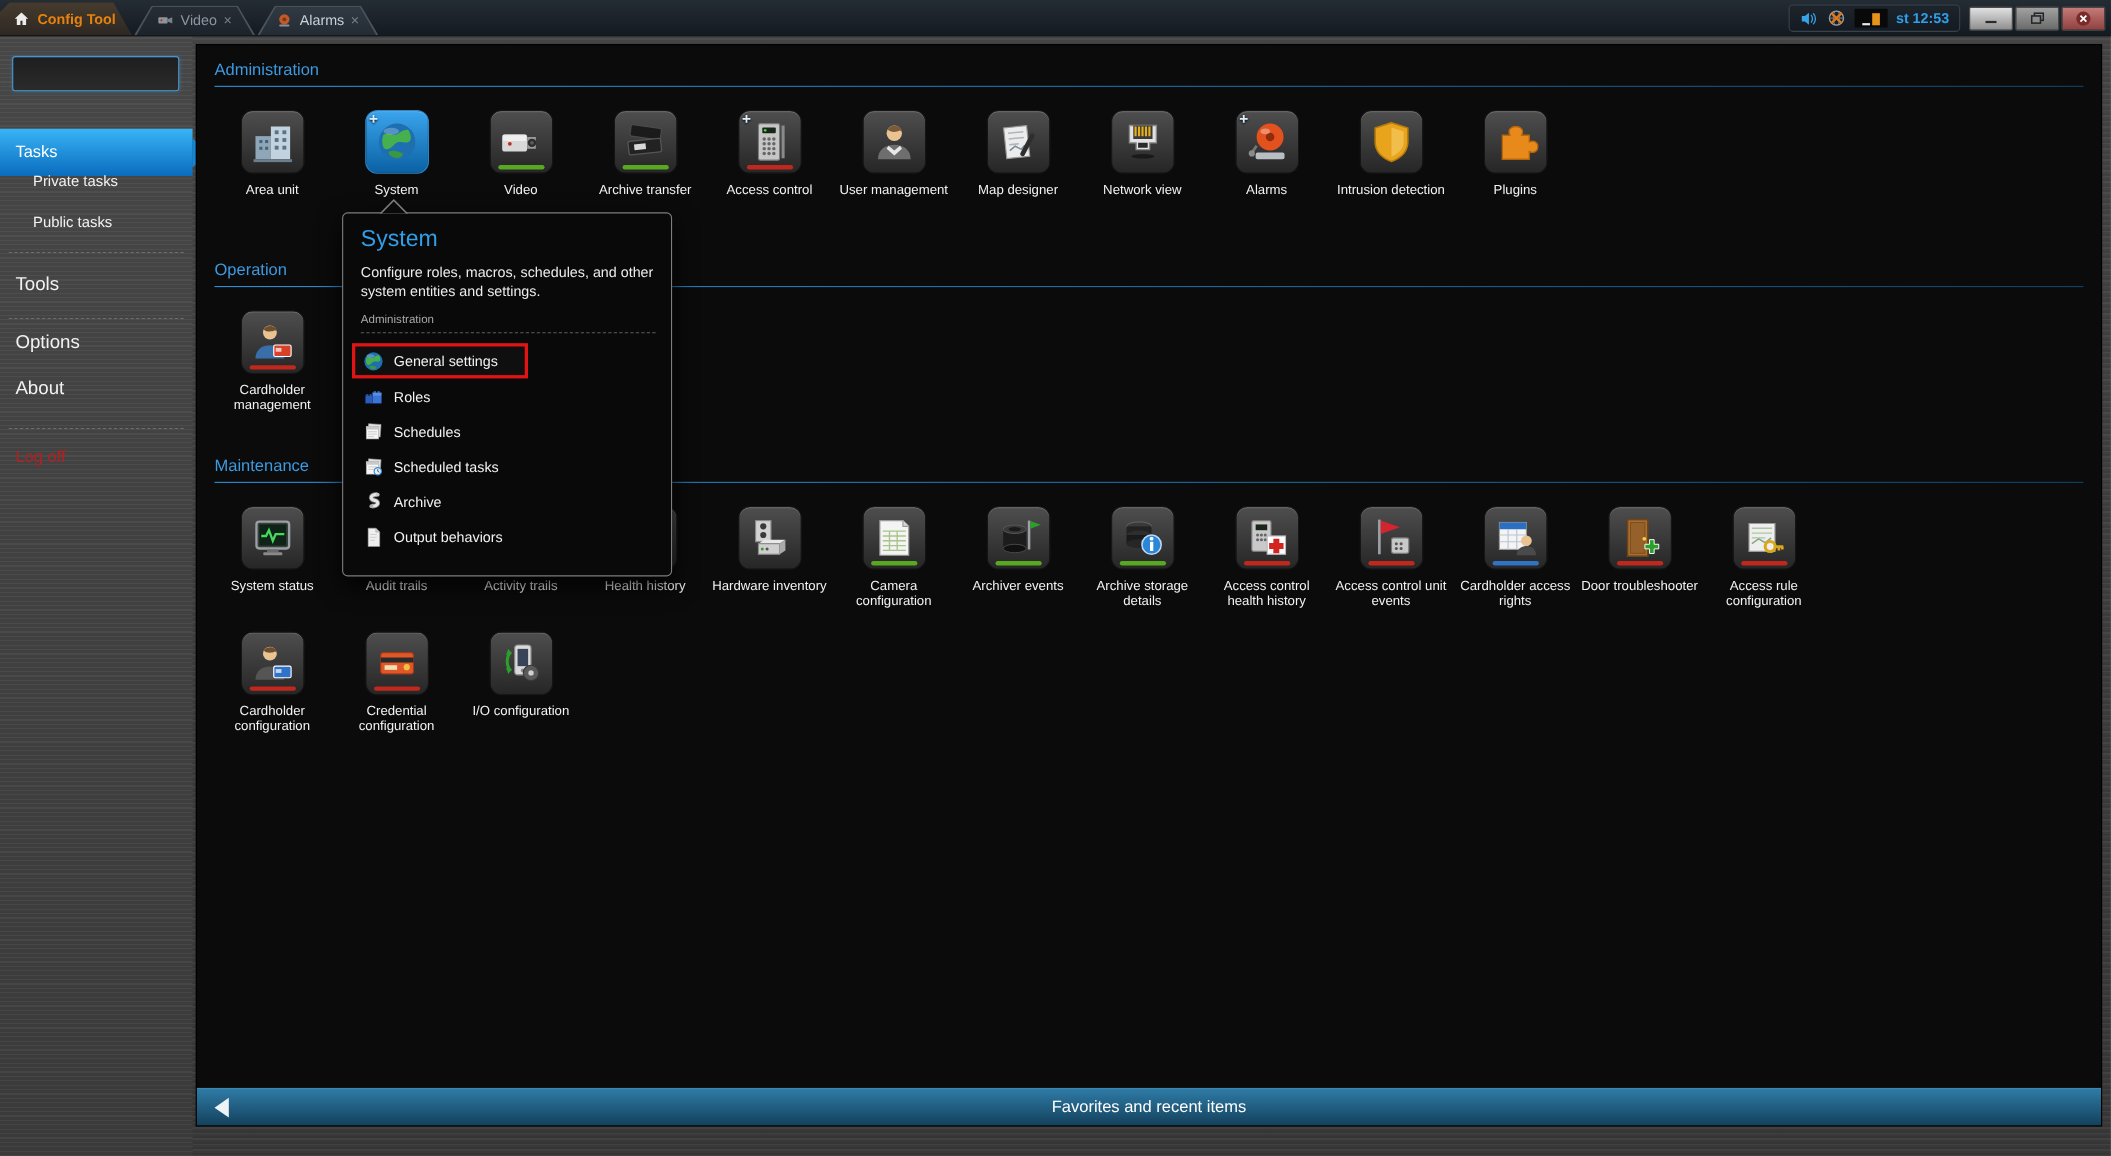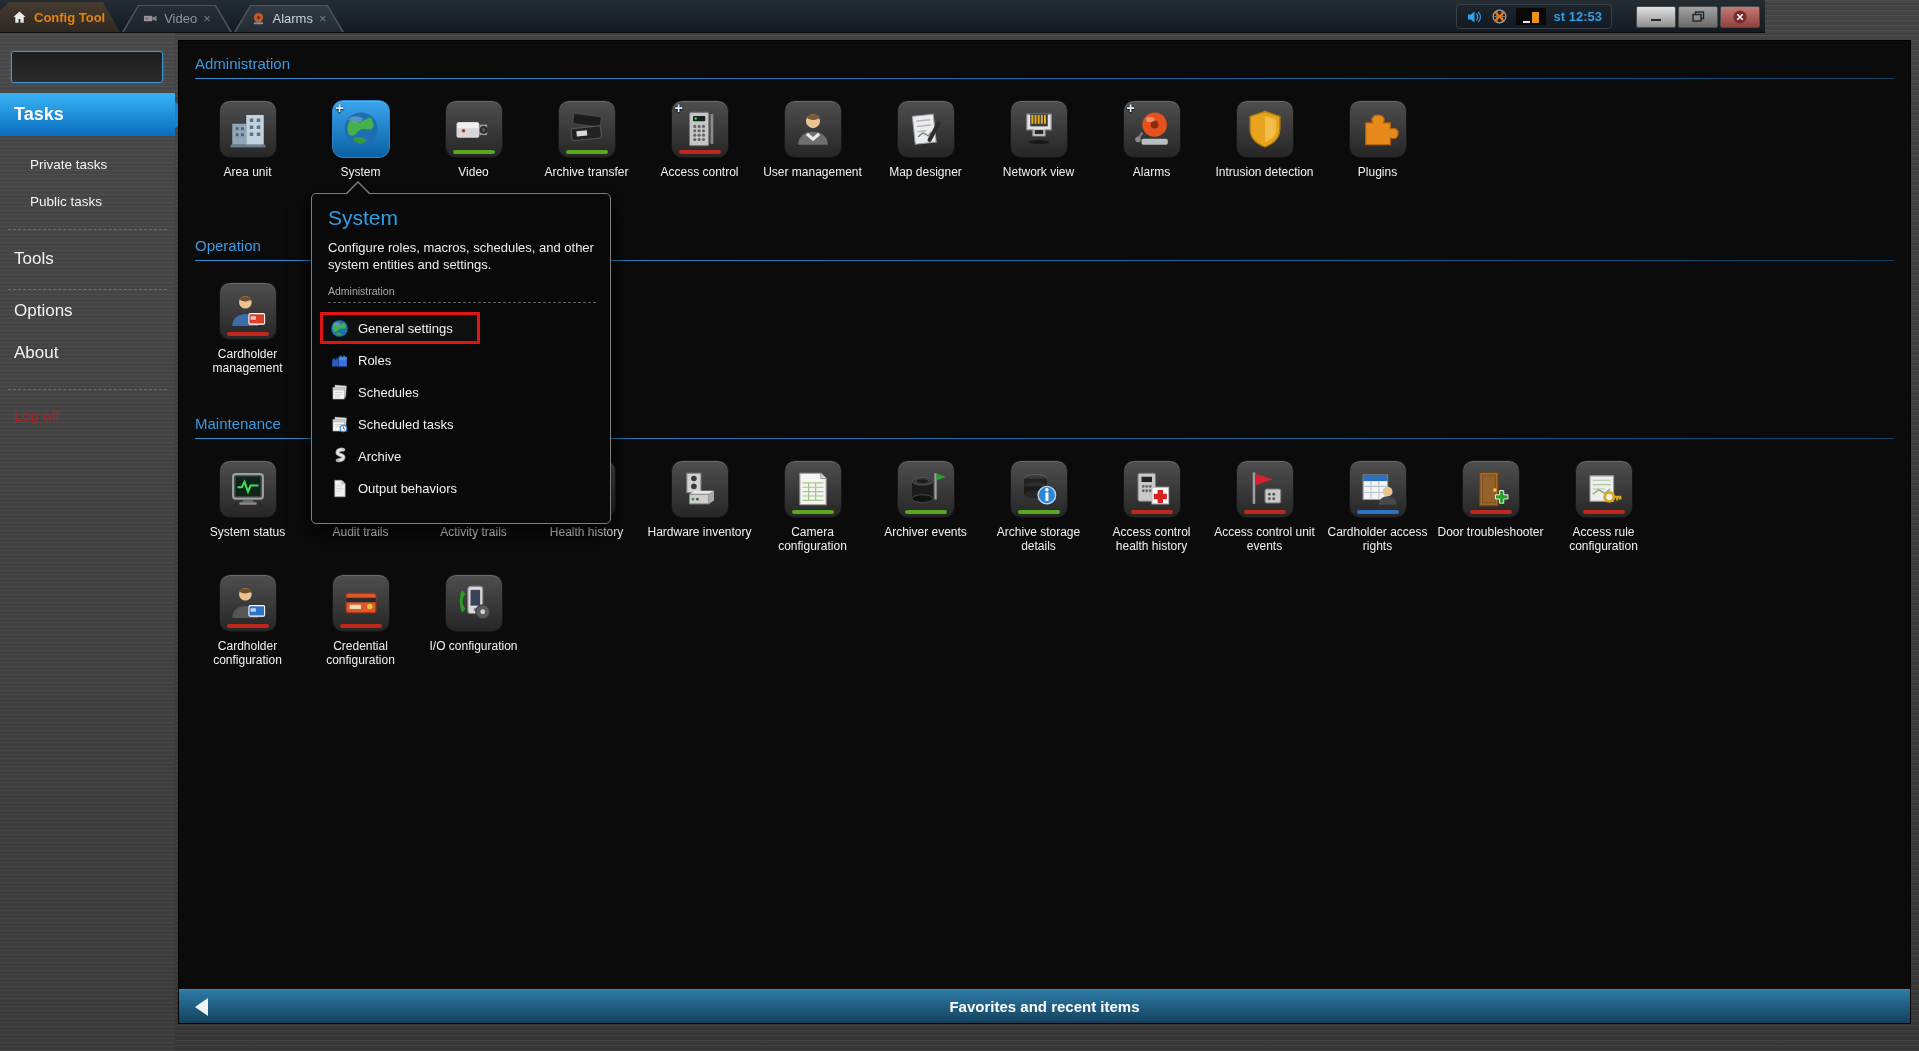--- a/index.html
+++ b/index.html
@@ -6,42 +6,42 @@
   html,body { width:1919px; height:1051px; overflow:hidden; }
   body {
     font-family: "Liberation Sans", sans-serif;
     background:
       repeating-linear-gradient(0deg, rgba(255,255,255,.045) 0 1px, rgba(0,0,0,.05) 1px 3px, transparent 3px 5px),
       linear-gradient(#454545,#383838);
     position: relative;
     color:#e8e8e8;
   }
   
-  #titlebar{position:absolute;top:0;left:0;width:1765px;height:33px;
+  #titlebar{position:absolute;top:0;left:0;width:1919px;height:33px;
     background:linear-gradient(#242c34,#141a21);border-bottom:1px solid #0a0e13;
     display:flex;align-items:flex-end;z-index:50;}
   .tab-config{position:relative;height:30px;width:120px;
     background:linear-gradient(#463b2e,#2e2823);
     clip-path:polygon(0 9px,9px 0,103px 0,120px 100%,0 100%);
     display:flex;align-items:center;gap:7px;padding:0 0 0 12px;cursor:default;}
   .tab-config .tlabel{color:#e8820e;font-size:13px;font-weight:bold;}
   .tab-slant{position:relative;height:27px;width:110px;margin-left:2px;}
   .tab-slant .edge{position:absolute;inset:0;background:#4b545c;
     clip-path:polygon(0 100%,16px 0,calc(100% - 16px) 0,100% 100%);}
   .tab-slant .fill{position:absolute;inset:1px 2px 0 2px;
     clip-path:polygon(0 100%,15px 0,calc(100% - 15px) 0,100% 100%);}
   .tab-video .fill{background:linear-gradient(#262d35,#1c232b);}
   .tab-alarms .fill{background:linear-gradient(#313a43,#232b34);}
   .tab-slant .content{position:absolute;inset:0;display:flex;align-items:center;
     justify-content:center;gap:6px;z-index:2;}
   .tab-video .tlabel{color:#8d96a0;font-size:13px;}
   .tab-alarms .tlabel{color:#c9d1d9;font-size:13px;}
   .tab-close{color:#778089;font-size:13px;line-height:1;cursor:pointer;}
   
-  #tray{position:absolute;right:5px;top:4px;display:flex;align-items:center;gap:24px;height:25px;}
+  #tray{position:absolute;right:5px;top:4px;display:flex;align-items:center;gap:8px;height:25px;}
   .tray-panel{display:flex;align-items:center;gap:8px;height:25px;padding:0 9px;
     background:linear-gradient(#1d242c,#141a21);border:1px solid #39424b;border-radius:4px;}
   .input-ind{width:30px;height:17px;background:#090909;display:flex;align-items:flex-end;
     justify-content:center;gap:2px;padding-bottom:2px;}
   .input-ind .u{width:7px;height:2px;background:#e8e8e8;}
   .input-ind .b{width:7px;height:11px;background:#e8941a;}
   .clock{color:#2f9fe8;font-size:13px;font-weight:bold;white-space:nowrap;}
   .winbtns{display:flex;gap:2px;}
   .winbtn{width:40px;height:22px;border:1px solid #4a4a4a;border-radius:2px;
     display:flex;align-items:center;justify-content:center;cursor:pointer;}
@@ -51,23 +51,23 @@
   
   #sidebar{position:absolute;top:33px;left:0;width:175px;height:1018px;
     background:
       repeating-linear-gradient(0deg, rgba(255,255,255,.05) 0 1px, transparent 1px 4px),
       linear-gradient(#474747,#3a3a3a);}
   #search-wrap{position:absolute;top:18px;left:11px;width:152px;height:32px;
     border:1px solid #4596d0;border-radius:3px;background:linear-gradient(#1e1e1e,#2b2b2b);
     box-shadow:0 0 4px rgba(60,150,210,.35);}
   #search-wrap input{width:100%;height:100%;background:transparent;border:none;outline:none;
     color:#ddd;font-size:13px;padding:0 8px;font-family:"Liberation Sans",sans-serif;}
-  .sb-band{position:absolute;left:0;top:60px;width:175px;height:43px;
+  .sb-band{position:absolute;left:0;top:84px;width:175px;height:43px;
     background:linear-gradient(#38b4f6,#0a6cbe);display:flex;align-items:center;
-    padding-left:14px;font-size:18px;color:#fff;cursor:pointer;font-weight:bold;}
+    padding-left:14px;font-size:15px;color:#fff;cursor:pointer;}
   .sb-band::after{content:"";position:absolute;right:-17px;top:50%;margin-top:-13px;
     border-top:13px solid transparent;border-bottom:13px solid transparent;
     border-left:17px solid #1287d8;}
   .sb-item{position:absolute;left:0;width:175px;color:#f2f2f2;cursor:pointer;}
   .sb-sub{left:0;padding-left:30px;font-size:13.5px;}
   .sb-top{padding-left:14px;font-size:17px;}
   .sb-divider{position:absolute;left:8px;width:159px;border-top:1px dashed #8f8f8f;opacity:.55;}
   .sb-logoff{color:#b5201f !important;font-size:15px;}
   
   #main{position:absolute;left:178px;top:40px;width:1733px;height:984px;
@@ -108,21 +108,21 @@
   .pop-col-l{width:152px;} .pop-col-r{flex:1;}
   .pop-item{display:flex;align-items:center;gap:8px;height:26px;margin-bottom:6px;
     color:#f2f2f2;font-size:13px;cursor:pointer;white-space:nowrap;}
   .pop-item .picon{width:22px;height:22px;display:flex;align-items:center;justify-content:center;}
   .pop-item.hl{border:3px solid #e01414;background:#0f0f0f;
     margin-left:-8px;padding:2px 10px 2px 5px;height:32px;margin-bottom:3px;margin-top:-3px;}
   
   #bottombar{position:absolute;left:0;bottom:0;width:100%;height:34px;
     background:linear-gradient(#2e7ba6,#14415c);border-top:1px solid #3c88b2;
     display:flex;align-items:center;justify-content:center;cursor:pointer;}
-  #bottombar .blabel{color:#fff;font-size:15px;font-weight:bold;}
+  #bottombar .blabel{color:#fff;font-size:15px;font-weight:normal;}
   .back-arrow{position:absolute;left:16px;top:50%;margin-top:-9px;width:0;height:0;
     border-top:9px solid transparent;border-bottom:9px solid transparent;
     border-right:13px solid #eef3f6;cursor:pointer;}
   svg{display:block;}
 </style>
 </head>
 <body>
 
 <div id="titlebar">
   <div class="tab-config">

